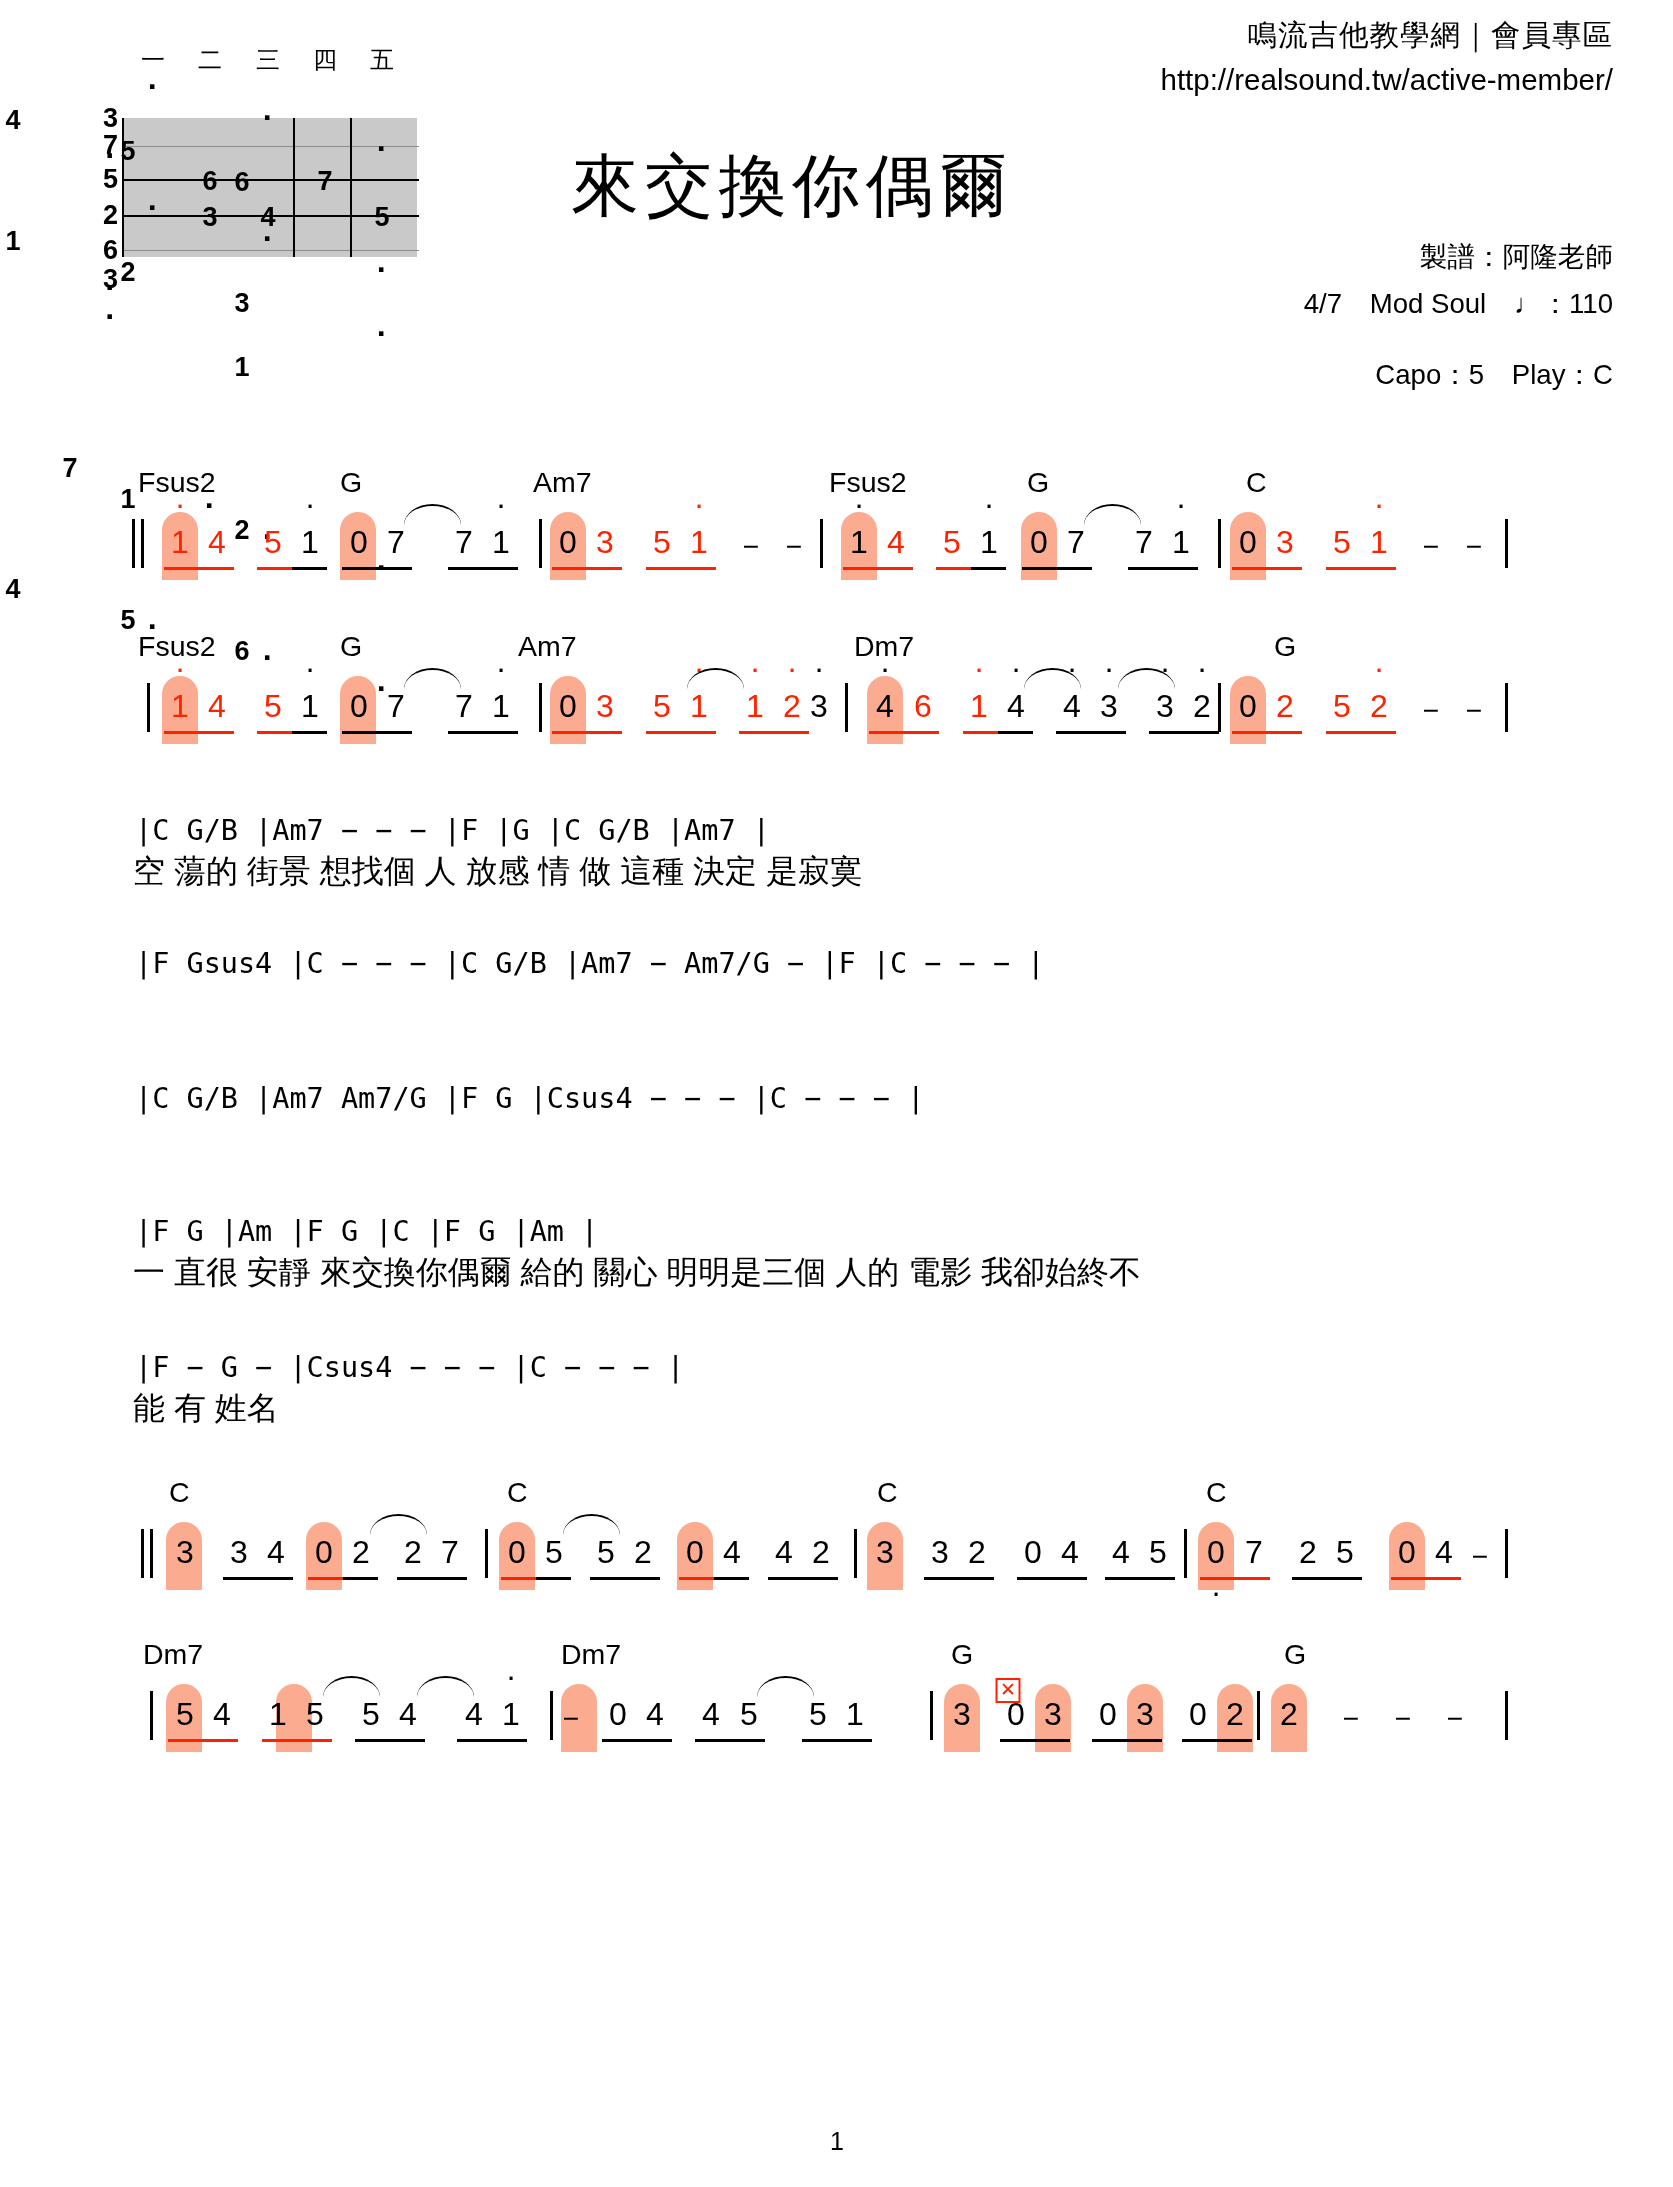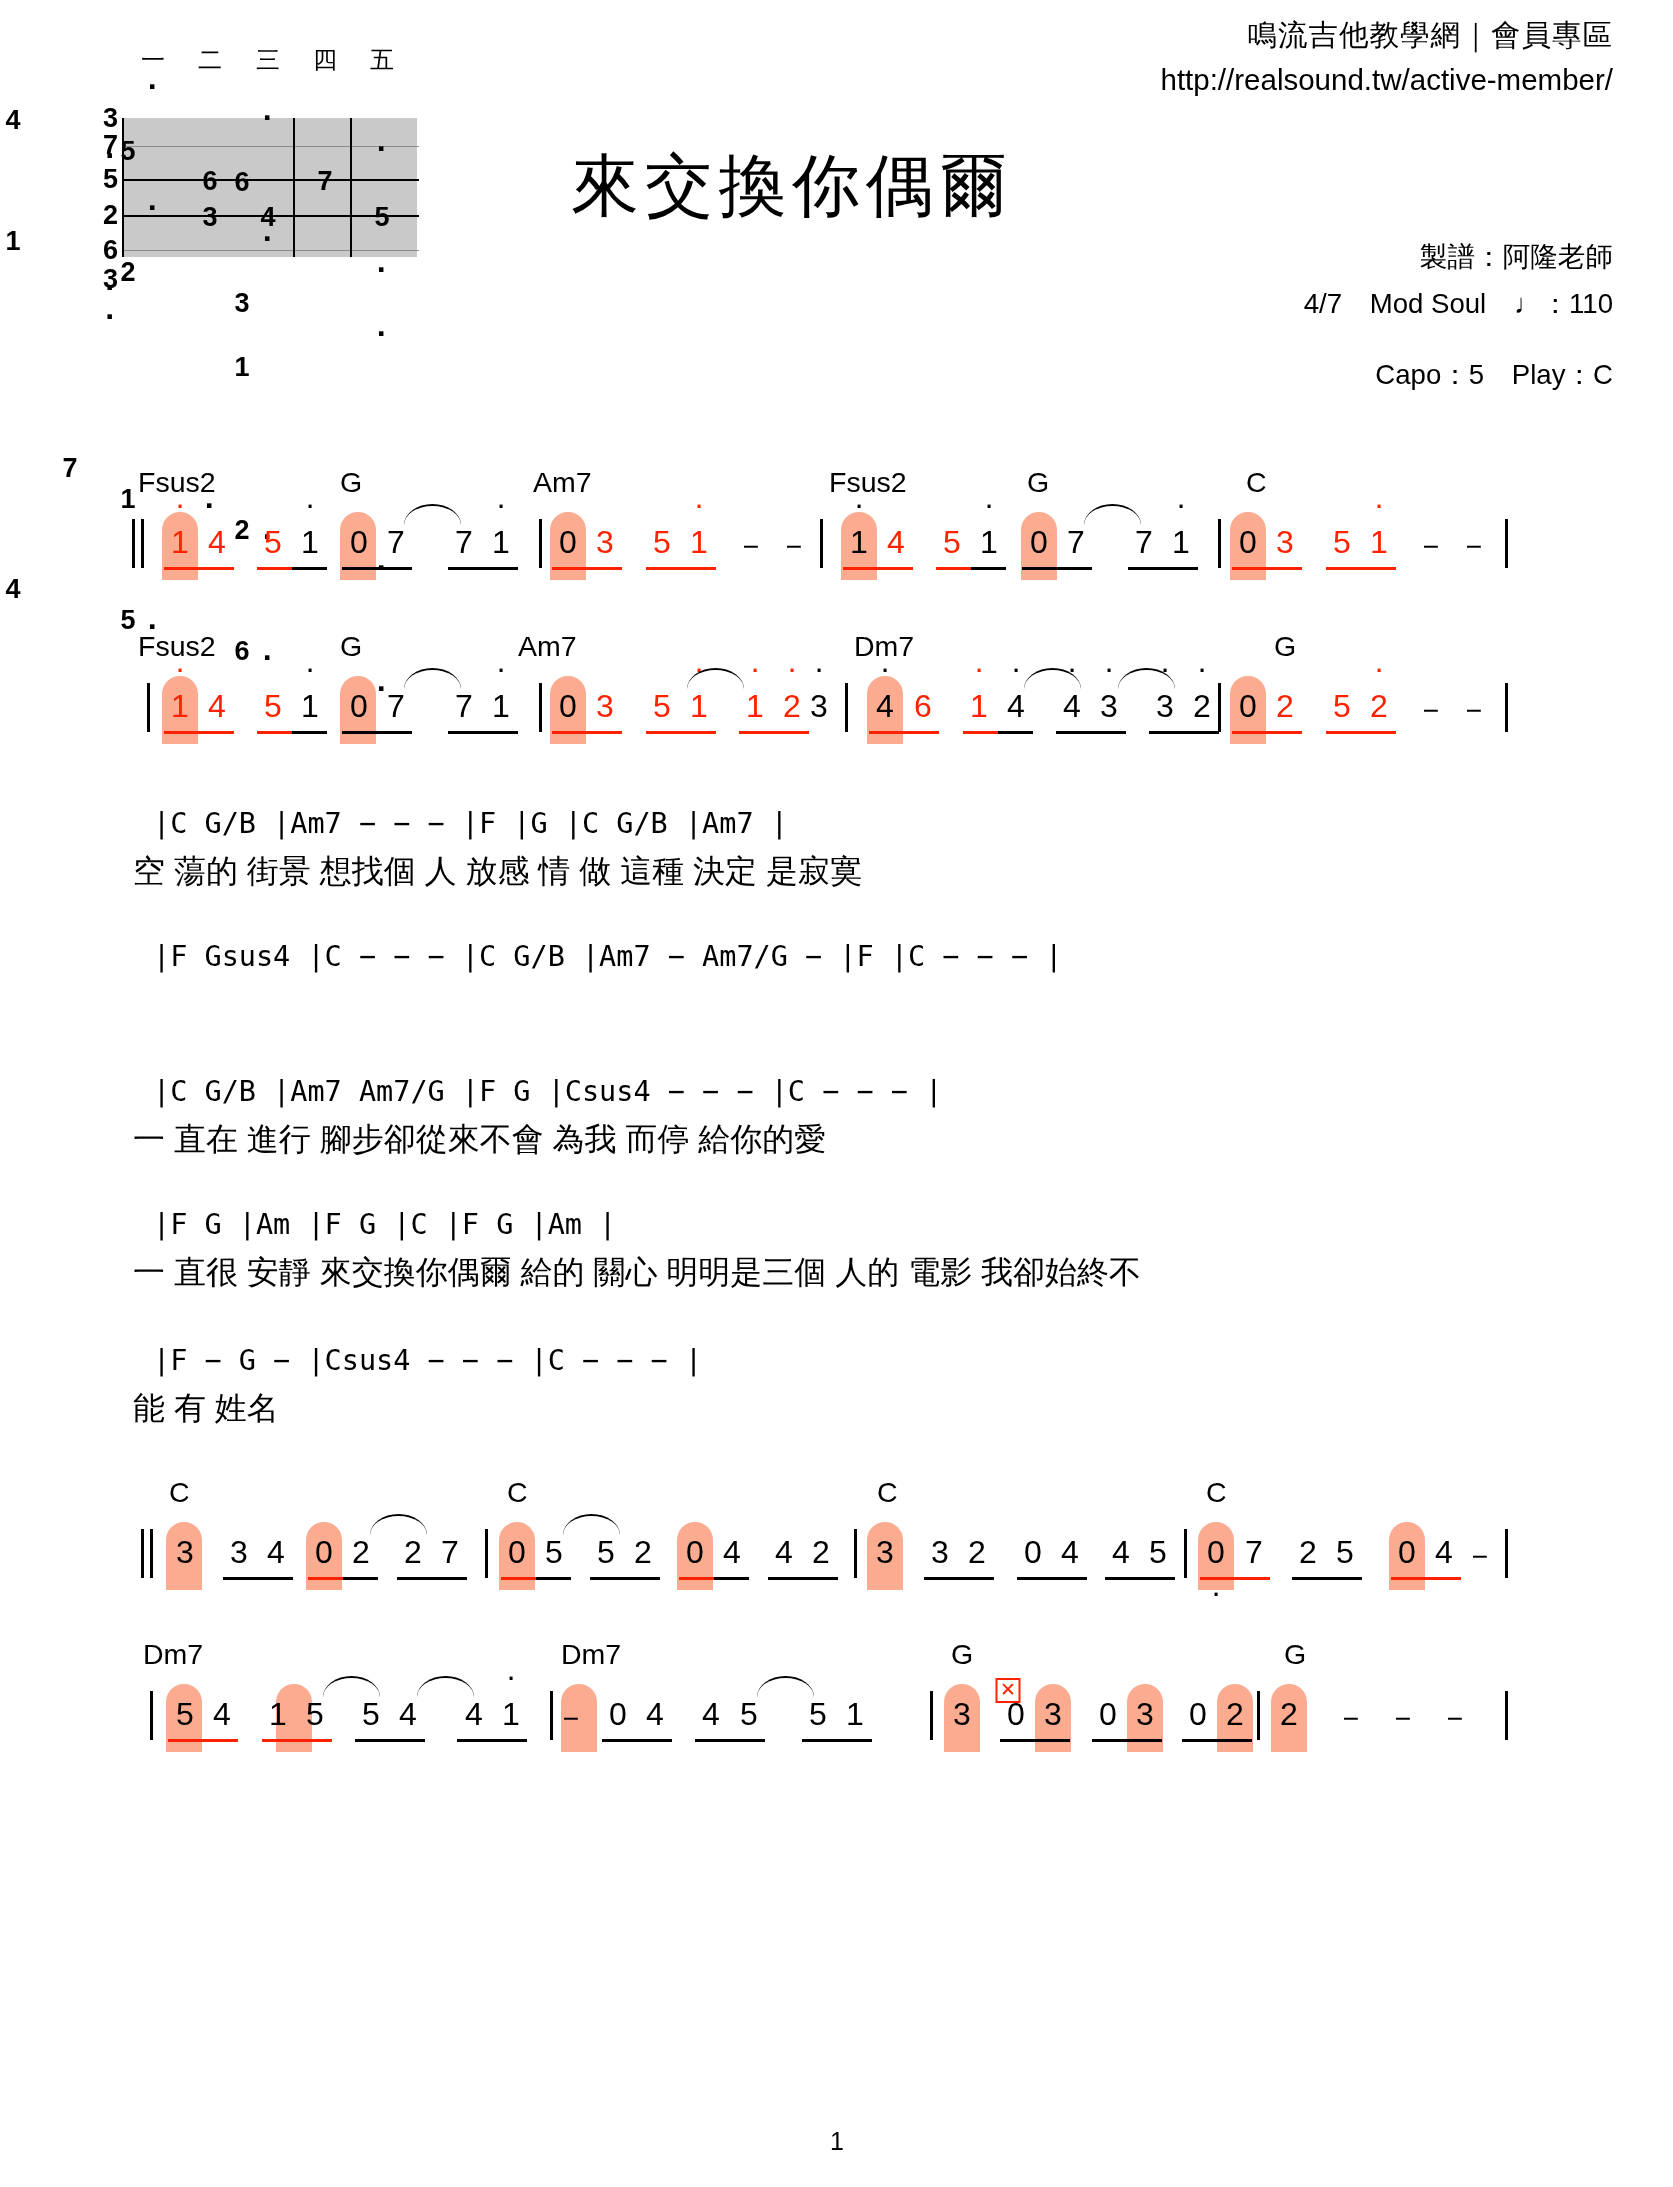--- a/index.html
+++ b/index.html
@@ -72,21 +72,21 @@
   .tie { position:absolute; top:-3.8px; height:21px; border-top:2.9px solid #000;
          border-radius:50%/100% 100% 0 0; }
 
   .xbox { position:absolute; top:-1.9px; width:25px; height:25px; border:2.9px solid #ff2200;
           color:#ff2200; font-size:19px; line-height:19px; text-align:center;
           transform:translateX(-50%); }
   .xbox::before { content:"\2715"; }
 
   
   .lyricblock { position:absolute; left:0; width:1674px; height:124px; }
-  .lb-chords { position:absolute; left:0; top:8px; width:1324px; height:46px;margin-left:18px; }
+  .lb-chords { position:absolute; left:0; top:15px; width:1324px; height:46px; }
   .lb-chords .ch { position:absolute; top:0; font-size:28.5px; white-space:nowrap;
                    font-family:"DejaVu Sans Mono","Liberation Mono",monospace; }
   .lb-words { position:absolute; left:0; top:51px; width:1674px; height:57px; }
   .lb-words .w { position:absolute; top:0; font-size:32px; white-space:nowrap; }
 
   .pagenum { position:absolute; left:0; bottom:32px; width:1674px; text-align:center;
              font-size:25px; }
 </style>
 </head>
 <body>
@@ -315,23 +315,20 @@
   <div class="lyricblock" style="top:932px">
     <div class="lb-chords">
       <div class="ch" style="left:135px">|F    Gsus4    |C − − − |C      G/B      |Am7 − Am7/G − |F             |C − − − |</div>
     </div>
   </div>
 
   <div class="lyricblock" style="top:1067px">
     <div class="lb-chords">
       <div class="ch" style="left:135px">|C       G/B     |Am7    Am7/G    |F       G     |Csus4 − − − |C  −  −  −  |</div>
     </div>
-    <div class="lb-words">
-      <div class="w" style="left:133px">一 直在    進行     腳步卻從來不會 為我   而停              給你的愛</div>
-    </div>
   </div>
 
   <div class="lyricblock" style="top:1200px">
     <div class="lb-chords">
       <div class="ch" style="left:135px">|F       G      |Am          |F       G     |C            |F      G    |Am           |</div>
     </div>
     <div class="lb-words">
       <div class="w" style="left:133px">一 直很   安靜    來交換你偶爾 給的   關心     明明是三個 人的  電影    我卻始終不</div>
     </div>
   </div>

